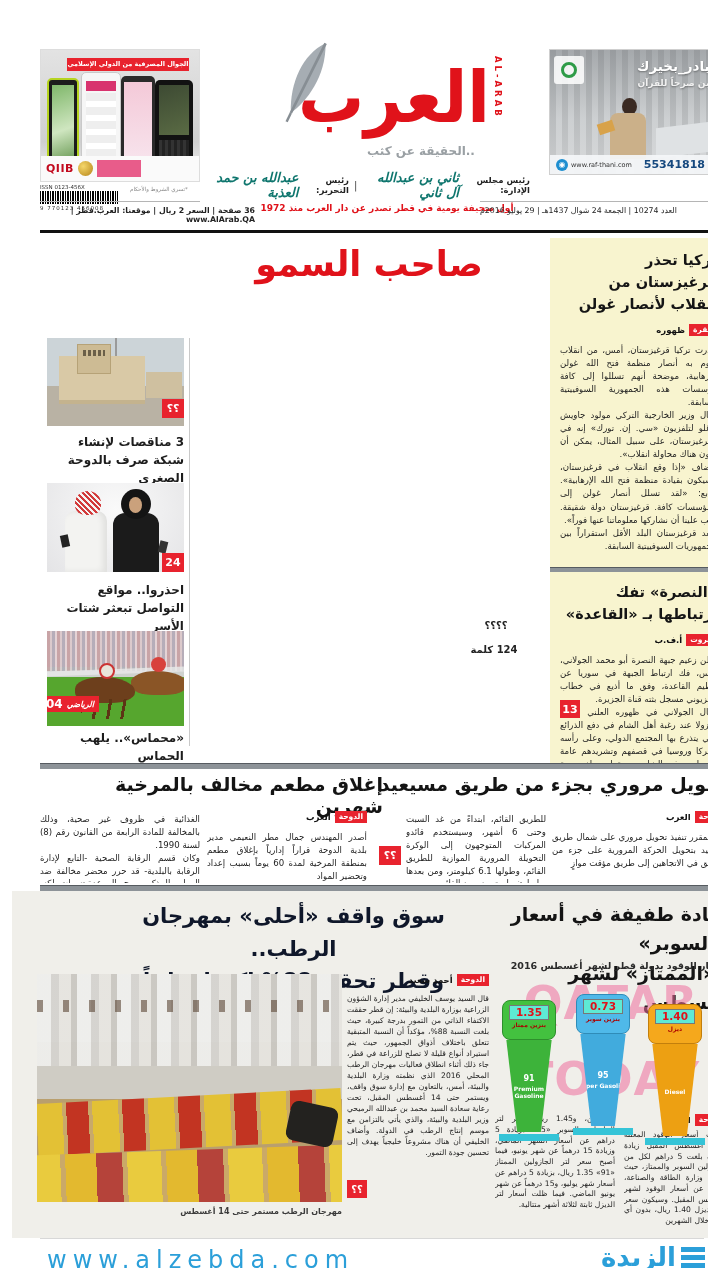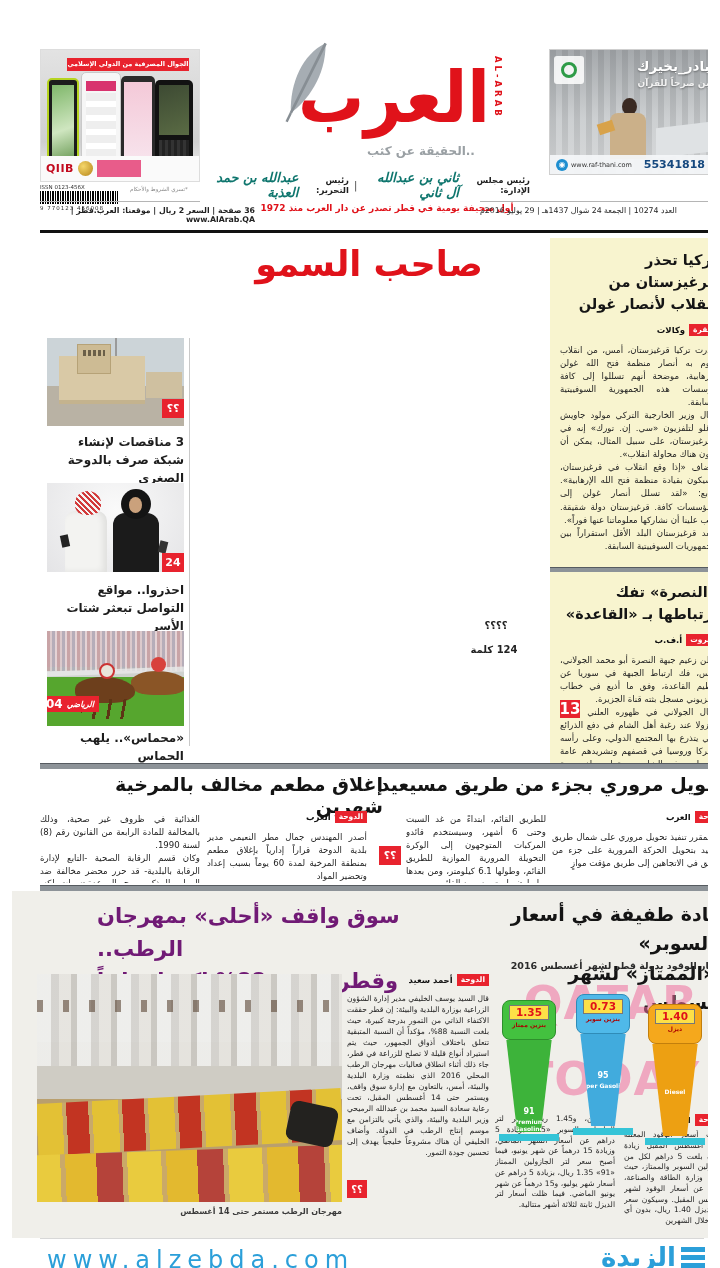--- a/index.html
+++ b/index.html
@@ -75,21 +75,21 @@
                font-weight:bold; font-size:35px; }
   .ph-marks { left:452px; top:604px; width:64px; text-align:center; font-size:10px; font-weight:bold; color:#222;}
   .ph-count { left:446px; top:628px; width:72px; text-align:center; font-size:10px; font-weight:bold; color:#222;}
 
   
   .ycol { left:538px; top:222px; width:177px; height:527px; background:#f8f4cf; padding:12px 10px; overflow:hidden;}
   .ycol h2 { font-size:14.5px; line-height:1.5; color:#151515; text-align:right; font-weight:bold;}
   .ycol .dateline { margin-top:9px; }
   .ycol .body-text { margin-top:8px; font-size:8.6px; line-height:1.52; }
   .ycol-divider { height:5px; background:#8d9398; border-top:1px solid #565b60; margin:14px -10px 10px;}
-  .page-badge { position:absolute; left:10px; top:462px; width:20px; height:18px; font-size:15px;}
+  .page-badge { position:absolute; left:10px; top:462px; width:20px; height:18px; font-size:11px;}
 
   .dateline { display:flex; align-items:center; gap:4px; direction:rtl; }
   .city-tag { background:#e8232e; color:#fff; font-size:7.5px; font-weight:bold; padding:2px 4px; line-height:1;}
   .agency { font-size:8.5px; font-weight:bold; color:#111; }
   .badge { background:#e8232e; color:#fff; font-weight:bold; display:flex; align-items:center; justify-content:center;}
   .body-text { color:#1d1d1d; text-align:justify; white-space:pre-line; }
 
   
   .rail-photo { left:35px; width:137px; overflow:hidden; }
   .rail-caption { left:35px; width:137px; font-size:12px; font-weight:bold; color:#1d1d1d;
@@ -133,22 +133,22 @@
   
   .gray-bar { left:28px; width:687px; height:6px; background:#8d9398; border-top:1px solid #565b60;}
   .mid-head { top:757px; font-size:19px; font-weight:bold; color:#141414; text-align:right;}
   .mid-dateline { top:795px; }
   .mid-col { top:815px; font-size:8.6px; line-height:1.5; overflow:hidden; height:52px;}
   .mid-col-high { top:797px; height:70px; }
   .mid-badge { width:22px; height:19px; font-size:11px; }
 
   
   .bottom-bg { left:0; top:875px; width:720px; height:347px; background:#f0efea; }
-  .dates-head { left:85px; top:884px; width:393px; text-align:left; font-size:21px;
-                font-weight:bold; color:#701a75; line-height:1.55;}
+  .dates-head { left:85px; top:884px; width:393px; text-align:center; font-size:21px;
+                font-weight:bold; color:#0f172a; line-height:1.55;}
   .dates-photo { left:25px; top:958px; width:305px; height:228px; overflow:hidden;
       background:linear-gradient(180deg,#d8d8d4 0 30%, #cfccc4 30% 55%, #b99f6e 55% 100%);}
   .d-crowd { position:absolute; left:0; right:0; top:0; height:92px; opacity:.85;
       background:repeating-linear-gradient(90deg,#f2f2f0 0 14px,#d5d3cf 14px 22px,#e9e7e2 22px 34px,#c9c6c0 34px 40px);}
   .d-heads { position:absolute; left:0; right:0; top:26px; height:12px; opacity:.6;
       background:repeating-linear-gradient(90deg,#5a4534 0 6px,transparent 6px 26px);}
   .d-boxes1 { position:absolute; left:0; right:0; top:122px; height:52px; transform:rotate(-3deg);
       background:repeating-linear-gradient(90deg,#e3c135 0 26px,#c8a96a 26px 30px,#c23422 30px 52px,#c8a96a 52px 56px);}
   .d-boxes2 { position:absolute; left:-10px; right:-10px; top:176px; height:60px; transform:rotate(-2deg);
       background:repeating-linear-gradient(90deg,#e9cb3e 0 34px,#caa968 34px 39px,#e3b92f 39px 70px,#b5433a 70px 96px,#caa968 96px 101px);}
@@ -159,21 +159,21 @@
   .dates-badge { position:absolute; left:335px; top:1164px; width:20px; height:18px; font-size:10px;}
 
   .fuel-head { left:483px; top:884px; width:232px; text-align:right; font-size:19px; font-weight:bold;
                color:#141414; line-height:1.55;}
   .chart-title { left:483px; top:944px; width:232px; text-align:right; font-size:9.5px; font-weight:bold; color:#2a2a2a;}
   .chart { left:483px; top:958px; width:232px; height:204px; }
   .wm { position:absolute; width:100%; text-align:center; font-weight:bold; color:#ef6f9e; opacity:.55;
         font-size:46px; letter-spacing:1px; direction:ltr; z-index:1;}
   .pump { position:absolute; width:64px; z-index:2; }
   .pump-head { width:54px; margin:0 auto; height:40px; border-radius:8px; padding-top:4px;}
-  .price-box { width:40px; height:15px; margin:0 auto; background:#fde047; border:1px solid #777;
+  .price-box { width:40px; height:15px; margin:0 auto; background:#5eead4; border:1px solid #777;
                color:#e0121a; font-weight:bold; font-size:10.5px; text-align:center; line-height:13px; direction:ltr;}
   .pump-mini { text-align:center; font-size:6px; color:#a00; font-weight:bold; line-height:1.15; margin-top:2px;}
   .pump-body { width:54px; margin:0 auto; height:92px; clip-path:polygon(8% 0,92% 0,72% 100%,28% 100%);
                display:flex; flex-direction:column; align-items:center; justify-content:center; gap:2px;}
   .pump-grade { color:#fff; font-size:8px; font-weight:bold; }
   .pump-name { color:#fff; font-size:6px; font-weight:bold; text-align:center;}
   .pump-base { width:60px; height:7px; margin:2px auto 0; background:#35c4d7; }
 
   .fuel-dateline { left:612px; top:1098px; width:103px; justify-content:flex-start;}
   .fuel-col-r { left:612px; top:1114px; width:103px; height:100px; font-size:7.6px; line-height:1.42; overflow:hidden;}
@@ -269,21 +269,21 @@
   </div>
 
   <div class="abs lead-head">صاحب السمو</div>
   <div class="abs ph-marks">؟؟؟؟</div>
   <div class="abs ph-count">124 كلمة</div>
 
   <div class="abs ycol">
     <h2>تركيا تحذر قرغيزستان من انقلاب لأنصار غولن</h2>
     <div class="dateline">
       <span class="city-tag">أنقرة</span>
-      <span class="agency">وكالات</span>
+      <span class="agency">ظهوره</span>
     </div>
     <div class="body-text">حذرت تركيا قرغيزستان، أمس، من انقلاب يقوم به أنصار منظمة فتح الله غولن الإرهابية، موضحة أنهم تسللوا إلى كافة مؤسسات هذه الجمهورية السوفييتية السابقة.
 وقال وزير الخارجية التركي مولود جاويش أوغلو لتلفزيون «سي. إن. تورك» إنه في «قرغيزستان، على سبيل المثال، يمكن أن تكون هناك محاولة انقلاب».
 وأضاف «إذا وقع انقلاب في قرغيزستان، فسيكون بقيادة منظمة فتح الله الإرهابية». وتابع: «لقد تسلل أنصار غولن إلى المؤسسات كافة. قرغيزستان دولة شقيقة. يجب علينا أن نشاركها معلوماتنا عنها فوراً».
 وتعد قرغيزستان البلد الأقل استقراراً بين الجمهوريات السوفييتية السابقة.</div>
     <div class="ycol-divider"></div>
     <h2>«النصرة» تفك ارتباطها بـ «القاعدة»</h2>
     <div class="dateline">
       <span class="city-tag">بيروت</span>
       <span class="agency">أ.ف.ب</span>
@@ -384,21 +384,21 @@
 
   <div class="abs chart">
     <div class="wm" style="top:2px;">QATAR</div>
     <div class="wm" style="top:78px;">TODAY</div>
 
     <div class="pump" style="left:2px;top:26px;">
       <div class="pump-head" style="background:#43c13f;border:1px solid #2e8f2c;">
         <div class="price-box">1.35</div>
         <div class="pump-mini">بنزين ممتاز</div>
       </div>
-      <div class="pump-body" style="background:#3db33a;justify-content:flex-end;">
+      <div class="pump-body" style="background:#3db33a;">
         <span class="pump-grade">91</span>
         <span class="pump-name">Premium Gasoline</span>
       </div>
       <div class="pump-base"></div>
     </div>
 
     <div class="pump" style="left:76px;top:20px;">
       <div class="pump-head" style="background:#4fb9e9;border:1px solid #2f8cb8;">
         <div class="price-box">0.73</div>
         <div class="pump-mini">بنزين سوبر</div>

